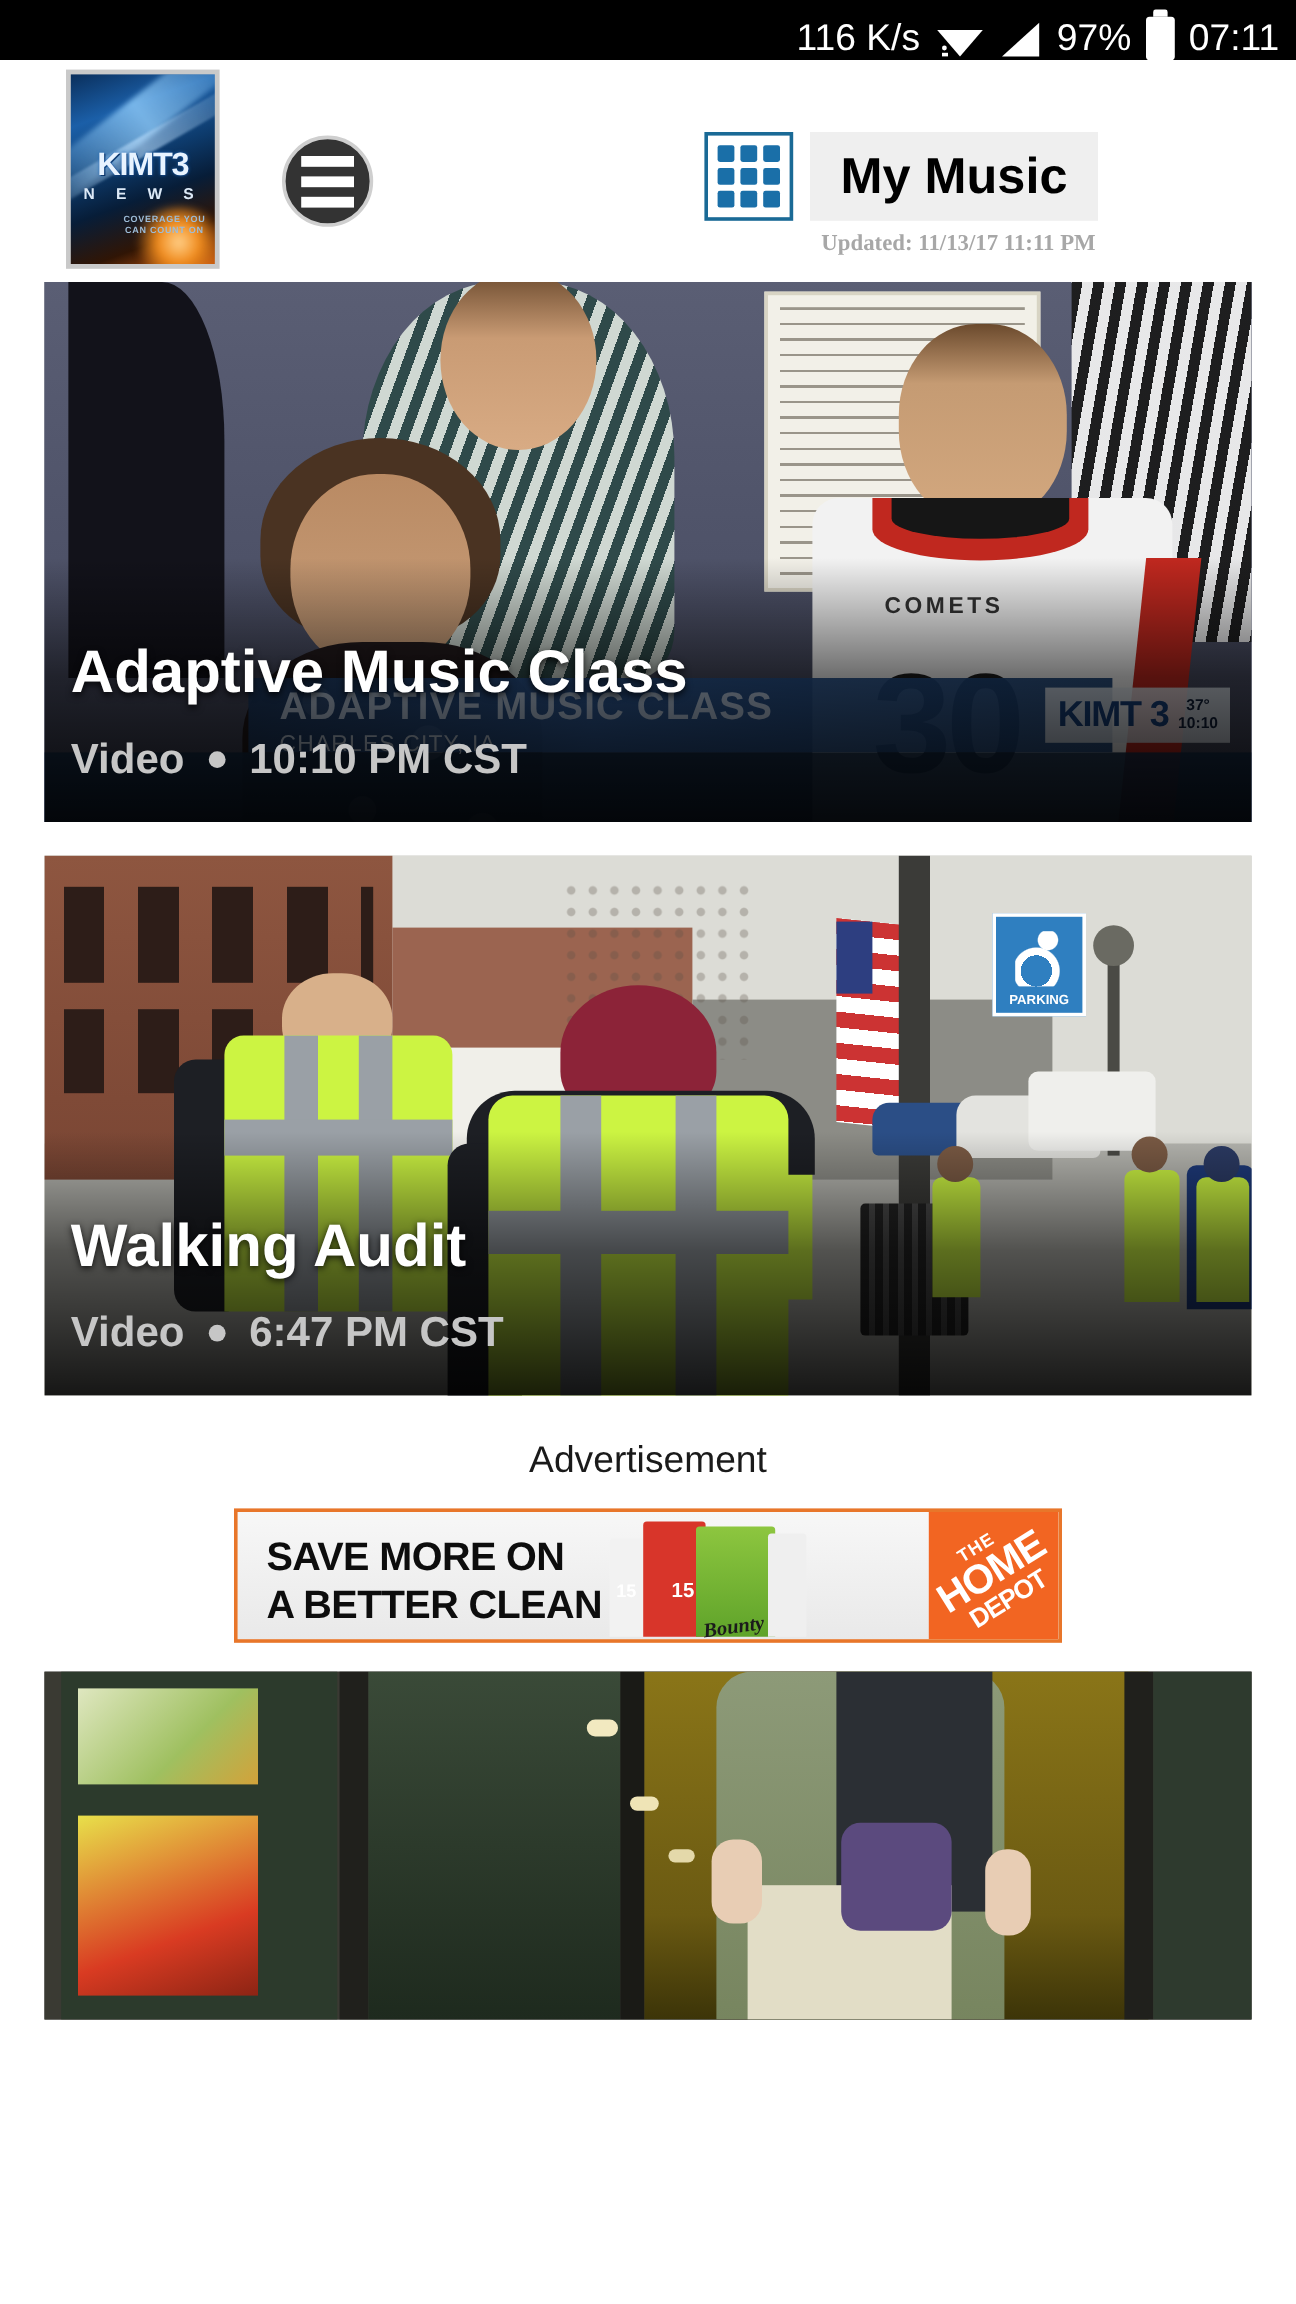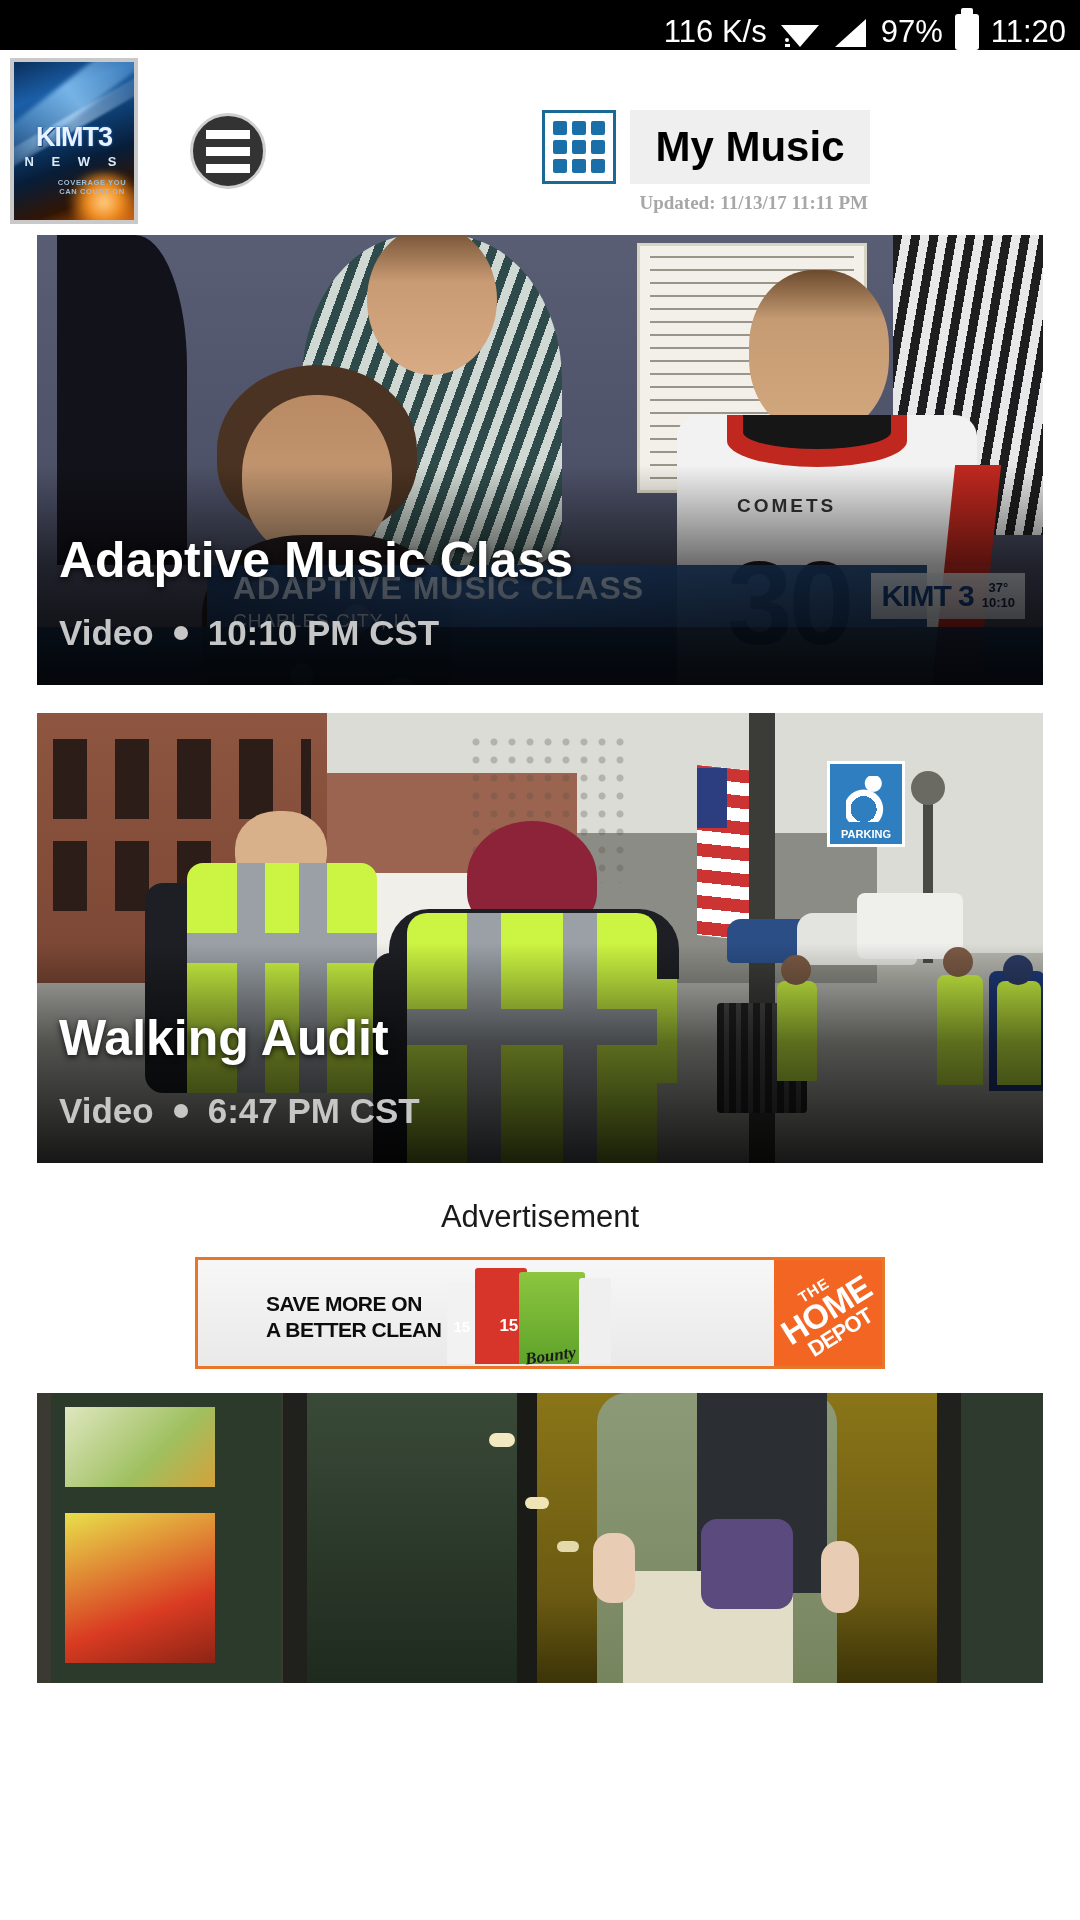--- a/index.html
+++ b/index.html
@@ -22,21 +22,21 @@
   .wifi-ico svg{ display:block; }
   .sig-ico{ width:36px; height:34px; }
   .bat-ico{ width:24px; height:36px; background:#fff; border-radius:3px; position:relative; }
   .bat-ico:before{
     content:""; position:absolute; top:-6px; left:6px; width:12px; height:6px;
     background:#fff; border-radius:2px 2px 0 0;
   }
 
   
   .appbar{
-    position:relative; width:880px; height:185px; background:#fff;
+    position:relative; width:880px; height:185px; background:#fff;margin-left:45px;
   }
   .logo{
     position:absolute; left:10px; top:8px; width:128px; height:166px;
     background:#c9c9c9; padding:4px;
   }
   .logo-inner{
     width:100%; height:100%; position:relative; overflow:hidden;
     background:linear-gradient(160deg,#0a2f5c 0%,#1b5fa8 22%,#0d3a6b 45%,#071d38 62%,#301505 82%,#c85a10 100%);
   }
   .logo-streak{
@@ -318,23 +318,22 @@
   .adbanner{
     margin:22px auto 0; width:690px; height:112px; border:3px solid #e8762a;
     background:linear-gradient(180deg,#f7f7f7 0%,#e9e9e9 100%);
     display:flex; align-items:stretch; overflow:hidden; position:relative;
   }
   .adtext{
     flex:0 0 auto; padding:8px 0 0 24px; text-align:left; display:flex;
     flex-direction:column; justify-content:center;
   }
   .adtext div{
-    font-size:21px; font-weight:bold; color:#0d0d0d; letter-spacing:-0.5px; line-height:1.22;
-    font-family:"Liberation Sans", sans-serif;
-    margin-left:44px;
+    font-size:33px; font-weight:bold; color:#0d0d0d; letter-spacing:-0.5px; line-height:1.22;
+    font-family:"Liberation Sans", sans-serif;
   }
   .adprod{ position:relative; flex:1 1 auto;margin-top:42px; }
   .adprod .pk{ position:absolute; bottom:0; border-radius:3px 3px 0 0; }
   .adprod .pkW{ left:6px; bottom:2px; width:36px; height:82px; background:#f2f2f2; }
   .adprod .pkR{ left:34px; bottom:2px; width:52px; height:96px; background:#d8352a; }
   .adprod .pkG{ left:78px; bottom:2px; width:66px; height:92px;
     background:linear-gradient(180deg,#8dc63f 0%,#5fa32a 100%); }
   .adprod .pkW2{ left:138px; bottom:2px; width:32px; height:86px; background:#efefef; }
   .adprod .n15a{ position:absolute; left:12px; top:16px; color:#fff; font-size:15px; font-weight:bold;
     font-family:"Liberation Sans", sans-serif;}
@@ -395,21 +394,21 @@
   </span>
   <span class="sb-icon sig-ico">
     <svg width="36" height="34" viewBox="0 0 36 34">
         <path d="M2 31 L33 31 L33 3 Z" fill="#ffffff"></path>
       </svg>
   </span>
   <span class="sb-text">97%</span>
   <span class="sb-icon">
       <span class="bat-ico"></span>
     </span>
-  <span class="sb-text">11:20</span>
+  <span class="sb-text">07:11</span>
 </div>
 
 <div class="appbar">
 
   <div class="logo">
     <div class="logo-inner">
       <div class="logo-streak"></div>
       <div class="logo-streak2"></div>
       <div class="logo-glow"></div>
       <div class="logo-kimt">KIMT3</div>

